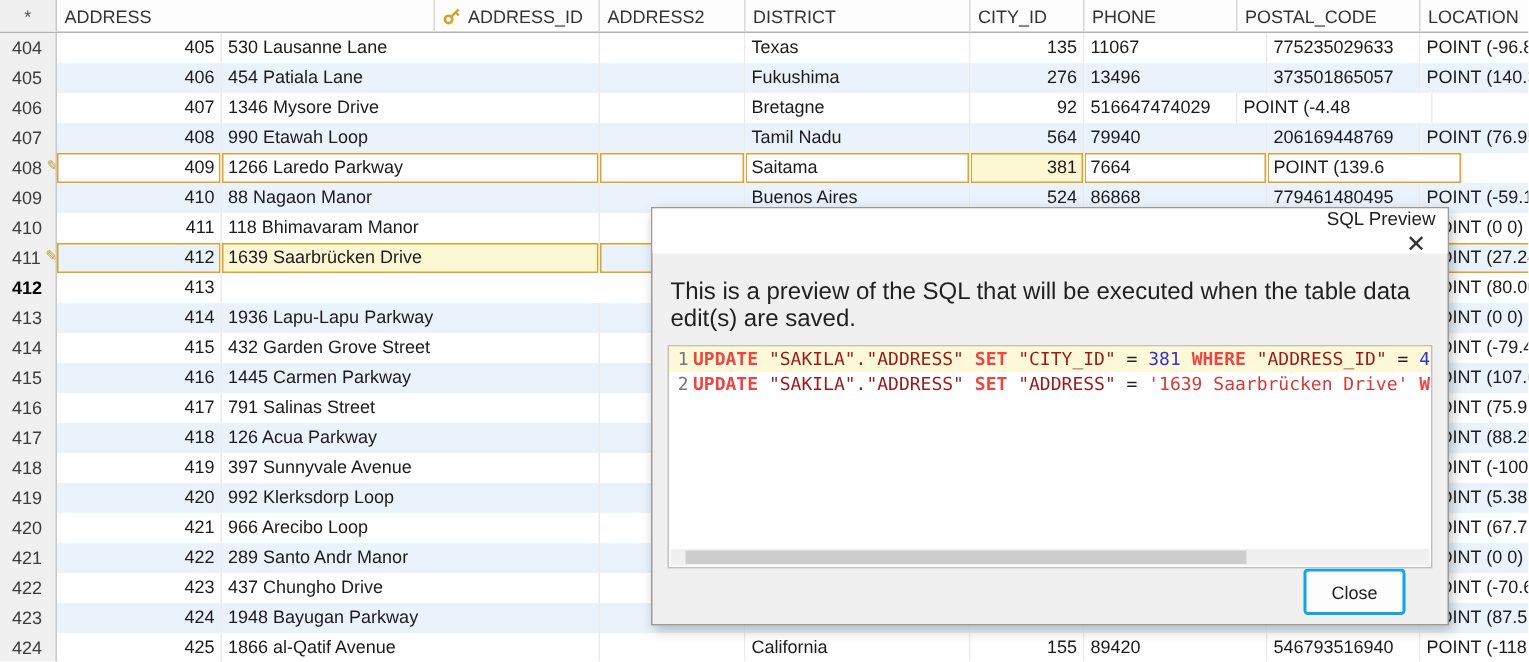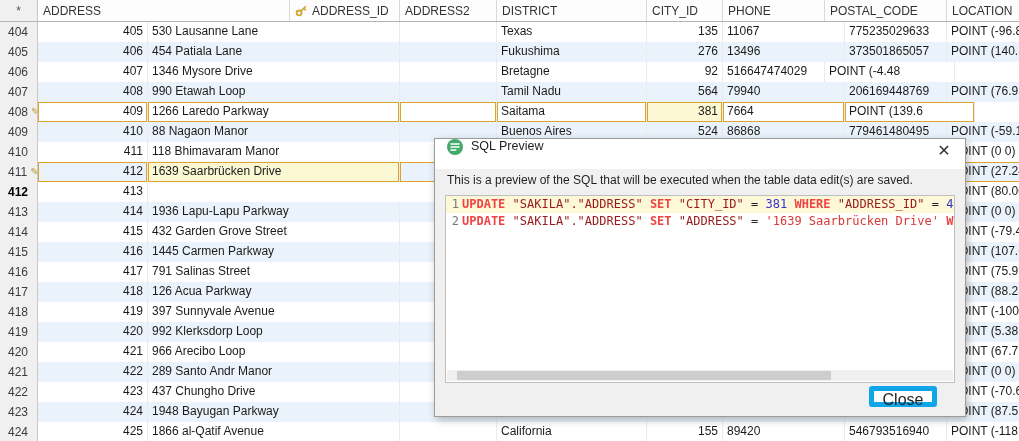--- a/index.html
+++ b/index.html
@@ -35,41 +35,41 @@
   .col-postal_code { width:122px; min-width:122px; }
   .col-phone { width:102px; min-width:102px; }
   .col-location { width:130px; min-width:130px; }
 
   .key-icon svg { display:block; }
 
   
   .dialog { position:absolute; left:434px; top:138px; width:532px; height:279px;
             background:#f0f0f0; border:1px solid #9b9b9b; box-shadow:2px 3px 8px rgba(0,0,0,.25);
             display:flex; flex-direction:column; }
-  .dlg-title { height:30px; background:#fff; display:flex; align-items:flex-start; padding:0 8px 0 12px; }
+  .dlg-title { height:30px; background:#fff; display:flex; align-items:flex-end; padding:0 8px 0 12px;flex-direction:column; }
   .dlg-title .ttl { font-size:12.5px; color:#1f1f1f; margin-left:8px; flex:1; }
   .dlg-close { width:26px; height:22px; display:flex; align-items:center; justify-content:center;
                font-size:16px; color:#333; cursor:pointer; }
-  .dlg-desc { font-size:12px; color:#1f1f1f; padding:4px 12px 8px 12px; }
+  .dlg-desc { font-size:16px; color:#1f1f1f; padding:17px 12px 8px 12px; }
   .sql-box { margin:0 10px; background:#fff; border:1px solid #bfbfbf; height:188px;
              position:relative; overflow:hidden; font-family:"DejaVu Sans Mono", monospace; }
   .sql-line { display:flex; height:17px; line-height:17px; font-size:12px; white-space:pre; }
   .sql-line.hl { background:#fdf8d8; }
   .sql-gutter { width:16px; min-width:16px; text-align:right; color:#787878; padding-right:3px; }
   .sql-text { white-space:pre; overflow:hidden; }
   .tok-kw { color:#ef4444; font-weight:bold; }
   .tok-id { color:#9a1a1a; }
   .tok-num { color:#3333cc; }
   .tok-str { color:#d93838; }
   .tok-op { color:#222; }
   .sql-hscroll { position:absolute; left:1px; right:1px; bottom:1px; height:11px; background:#f0f0f0; }
   .sql-hscroll .thumb { position:absolute; left:10px; top:1px; height:9px; width:74%; background:#cdcdcd; }
   .dlg-footer { flex:1; display:flex; align-items:center; justify-content:flex-end; padding:0 28px 6px 0; }
-  .btn { min-width:68px; height:21px; background:#fdfdfd; border:5px solid #0ea5e9; border-radius:3px;
-         font-size:16px; color:#1f1f1f; font-family:"Liberation Sans", sans-serif; cursor:pointer; }
+  .btn { min-width:68px; height:31px; background:#fdfdfd; border:2px solid #0ea5e9; border-radius:3px;
+         font-size:12px; color:#1f1f1f; font-family:"Liberation Sans", sans-serif; cursor:pointer; }
   .icon-sql { width:16px; height:16px; }
 </style>
 </head>
 <body>
 
 <div id="app">
 
   <div class="grid">
     <div class="grid-header">
       <div class="hcell rownum-h col-rownum">*</div>

